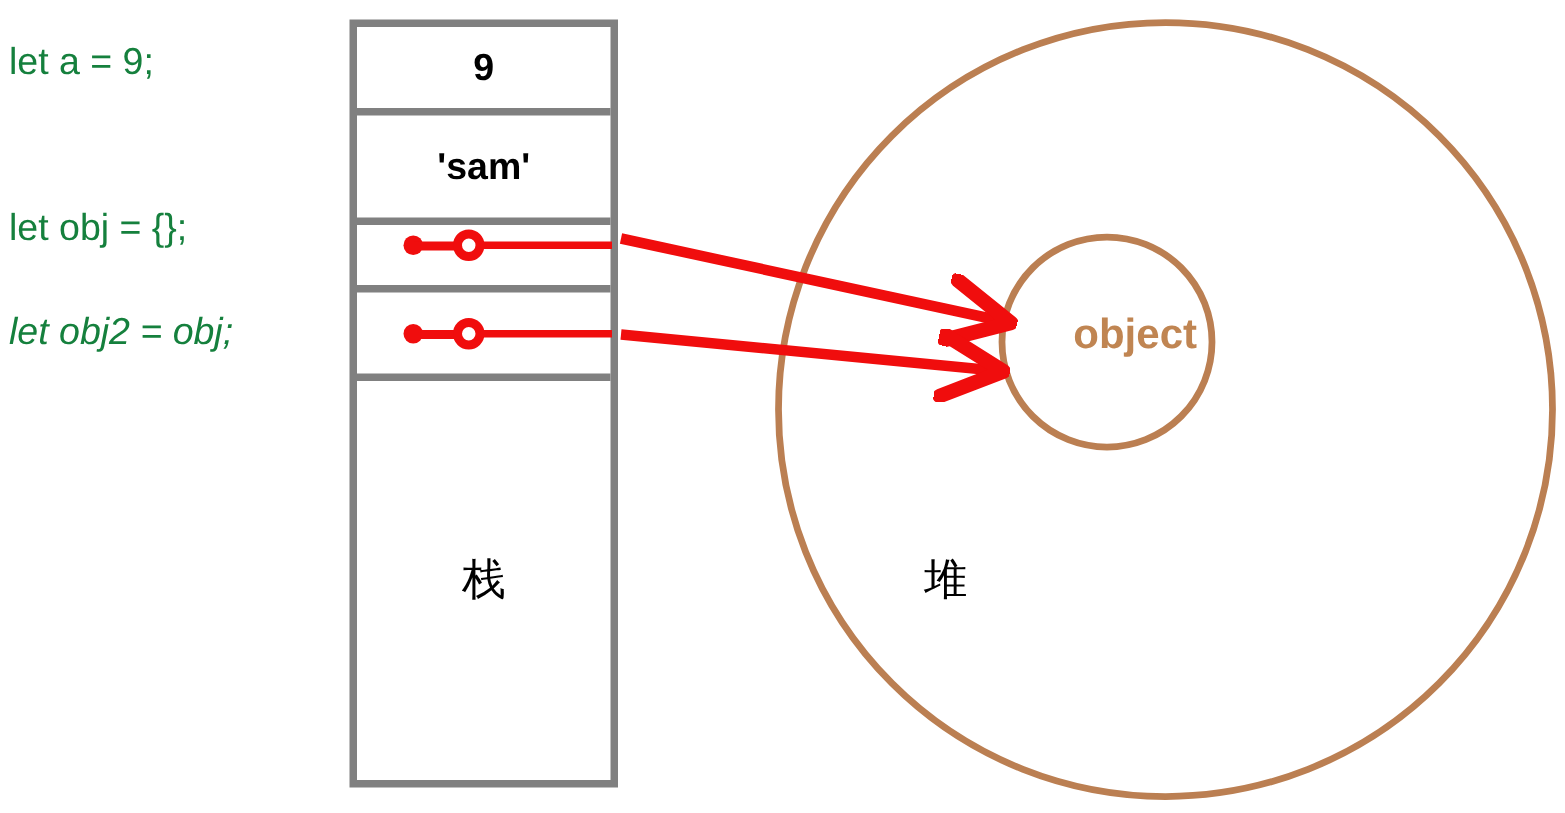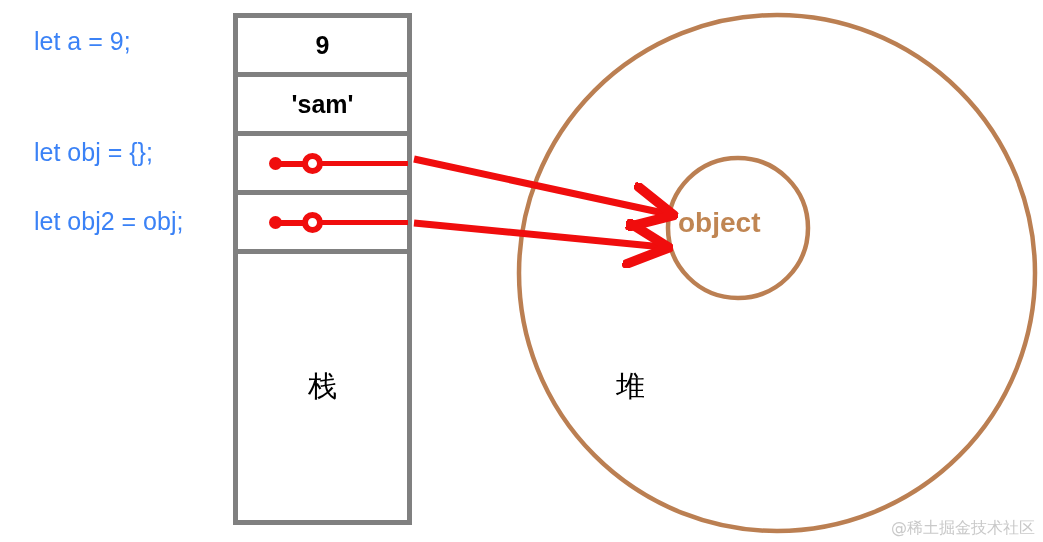--- a/index.html
+++ b/index.html
@@ -18,29 +18,28 @@
     background: #ffffff;
     overflow: hidden;
   }
 
   
   .code-line {
     position: absolute;
     left: 6px;
     font-family: "Liberation Sans", "DejaVu Sans", sans-serif;
     font-size: 25px;
-    color: #3b82f6;
+    color: #15803d;
     white-space: nowrap;
     line-height: 1;
-    margin-left: 28px;
   }
   .code-line.l1 { top: 29px; }
   .code-line.l2 { top: 88px; }
   .code-line.l3 { top: 140px; }
-  .code-line.l4 { top: 209px; }
+  .code-line.l4 { top: 209px; font-style: italic; }
 
   
   #stack-box {
     position: absolute;
     left: 233px;
     top: 13px;
     width: 179px;
     height: 512px;
     box-sizing: border-box;
     border: 5px solid #808080;
@@ -50,21 +49,21 @@
     position: absolute;
     left: 0;
     width: 100%;
     box-sizing: border-box;
     border-bottom: 5px solid #808080;
     display: flex;
     align-items: center;
     justify-content: center;
   }
   .stack-row.r1 { top: 0px;   height: 59px; }
-  .stack-row.r2 { top: 59px;  height: 59px; }
+  .stack-row.r2 { top: 59px;  height: 73px; }
   .stack-row.r3 { top: 118px; height: 59px; }
   .stack-row.r4 { top: 177px; height: 59px; }
   .stack-row.r5 { top: 236px; height: 266px; border-bottom: none; }
 
   .cell-value {
     font-family: "Liberation Sans", "DejaVu Sans", sans-serif;
     font-size: 25px;
     font-weight: bold;
     color: #000000;
     line-height: 1;
@@ -133,21 +132,21 @@
     height: 542px;
     pointer-events: none;
   }
 
   
   #object-label {
     position: absolute;
     left: 678px;
     top: 209px;
     width: 120px;
-    text-align: left;
+    text-align: right;
     font-family: "Liberation Sans", "DejaVu Sans", sans-serif;
     font-size: 28px;
     font-weight: bold;
     color: #c08552;
     line-height: 1;
   }
   #heap-label {
     position: absolute;
     left: 616px;
     top: 372px;
@@ -222,15 +221,14 @@
     <div class="stack-row r5">
       <span class="stack-label">栈</span>
     </div>
 
   </div>
 
   <div id="object-label">object</div>
 
   <div id="heap-label">堆</div>
 
-  <div id="watermark">@稀土掘金技术社区</div>
 
 </div>
 
 </body></html>

